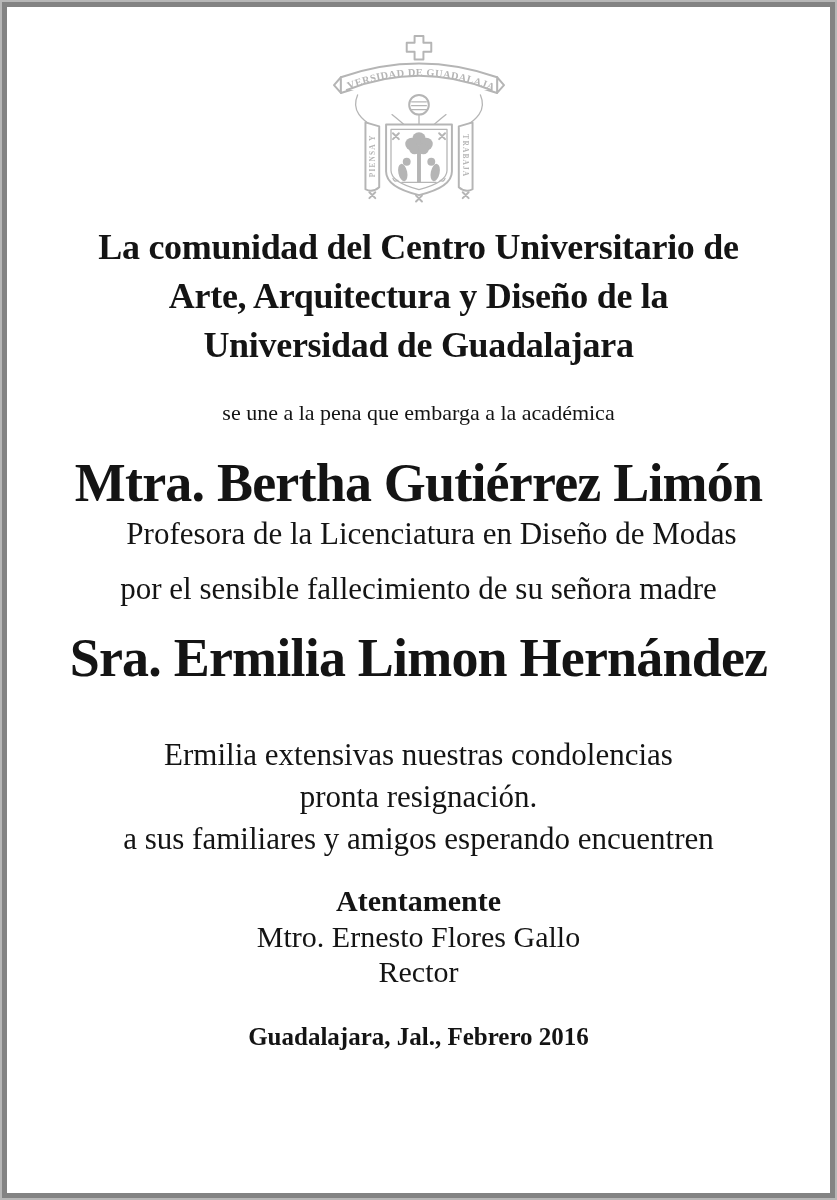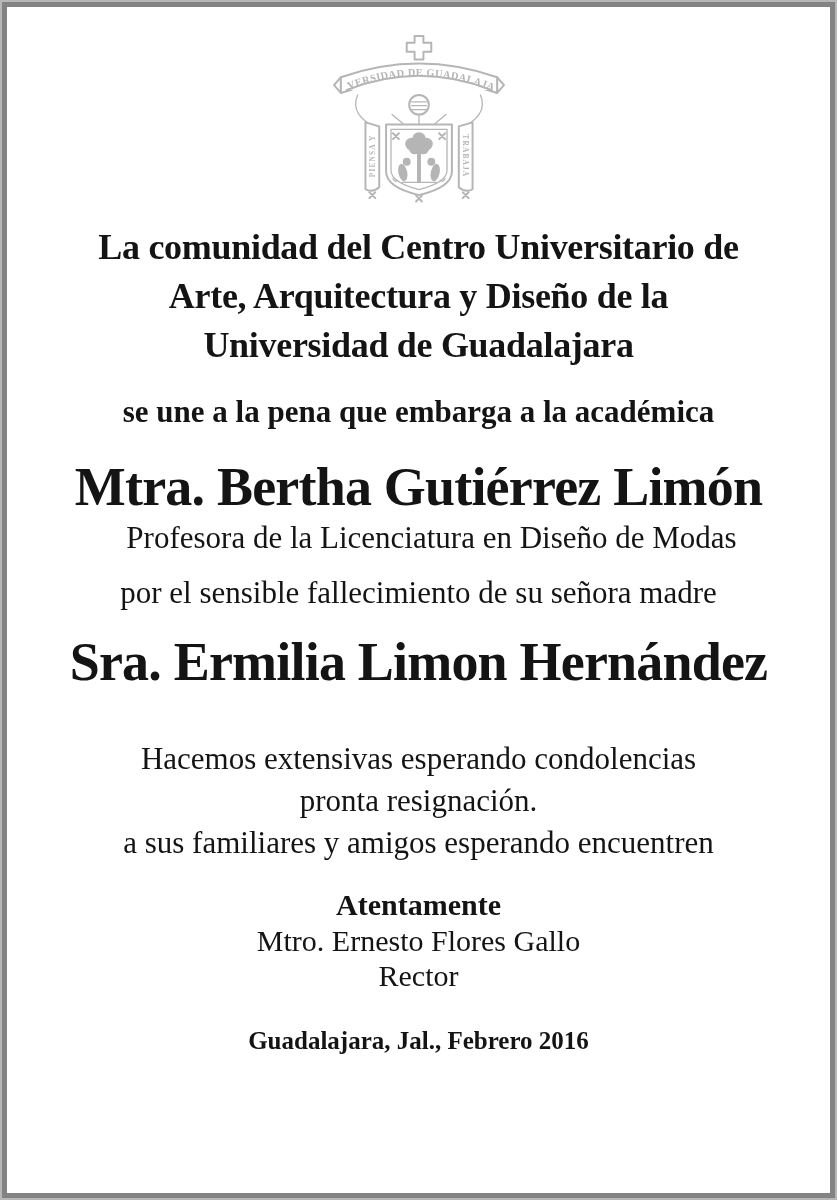--- a/index.html
+++ b/index.html
@@ -47,21 +47,21 @@
 
   
   .heading {
     margin-top: 20px;
     font-size: 36px;
     font-weight: bold;
     line-height: 1.36;
     letter-spacing: -0.3px;
   }
   .line { display: block; }
-  .intro      { margin-top: 24px; font-size: 31px; font-weight: bold; }
+  .intro      { margin-top: 30px; font-size: 22px; }
   .big-name   { margin-top: 26px; font-size: 54px; font-weight: bold; letter-spacing: -0.8px; line-height: 1.15; }
   .sub-title  { margin-top: 2px;  font-size: 31px; padding-left: 26px; }
   .cause      { margin-top: 19px; font-size: 31px; }
   .big-name-2 { margin-top: 18px; font-size: 54px; font-weight: bold; letter-spacing: -0.8px; line-height: 1.25; }
   .condolences{ margin-top: 42px; font-size: 31px; line-height: 1.35; }
   .closing    { margin-top: 23px; font-size: 30px; font-weight: bold; line-height: 1.2; }
   .signatory  { font-size: 30px; line-height: 1.18; }
   .dateline   { margin-top: 33px; font-size: 25px; font-weight: bold; }
 </style>
 </head>
@@ -141,21 +141,21 @@
 
     <div class="big-name">Mtra. Bertha Gutiérrez Limón</div>
 
     <div class="sub-title">Profesora de la Licenciatura en Diseño de Modas</div>
 
     <div class="cause">por el sensible fallecimiento de su señora madre</div>
 
     <div class="big-name-2">Sra. Ermilia Limon Hernández</div>
 
     <div class="condolences">
-      <span class="line">Hacemos extensivas esperando condolencias</span>
+      <span class="line">Ermilia extensivas nuestras condolencias</span>
       <span class="line">pronta resignación.</span>
       <span class="line">a sus familiares y amigos esperando encuentren</span>
     </div>
 
     <div class="closing">Atentamente</div>
 
     <div class="signatory">
       <span class="line">Mtro. Ernesto Flores Gallo</span>
       <span class="line">Rector</span>
     </div>

